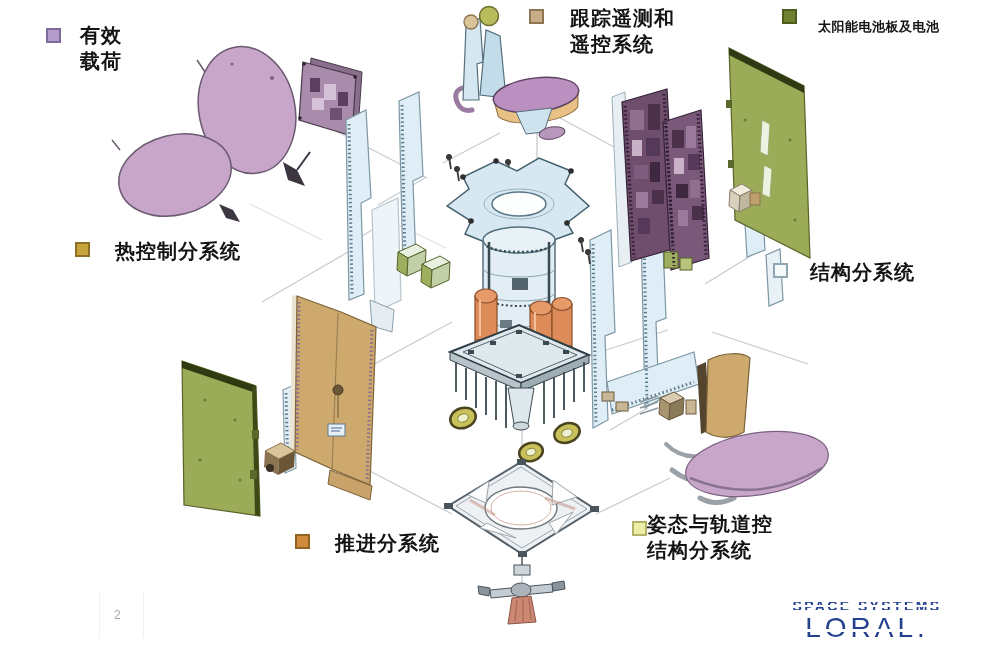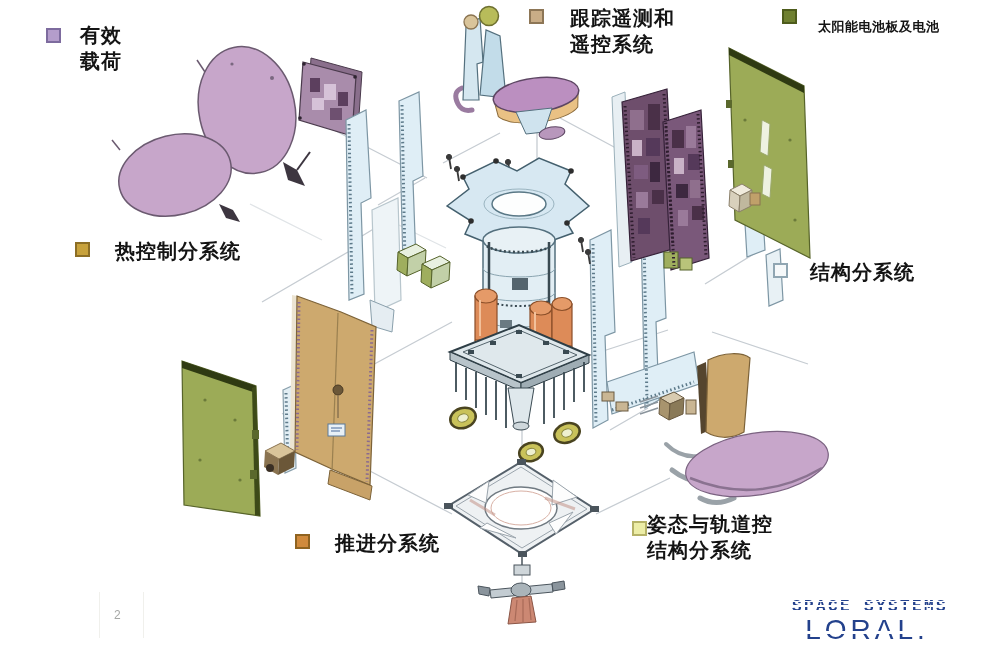--- a/index.html
+++ b/index.html
@@ -7,21 +7,21 @@
     position:relative;width:994px;height:654px;background:#ffffff;overflow:hidden;
     font-family:"Liberation Sans","DejaVu Sans",sans-serif;
   }
   #art{position:absolute;left:0;top:0;}
   .leg{position:absolute;display:flex;align-items:flex-start;}
   .sw{width:11px;height:11px;border:2px solid #888;flex:none;margin-top:4px;}
   .lt{font-size:20px;font-weight:700;line-height:26px;color:#141414;letter-spacing:1px;white-space:nowrap;}
   .lt .sub{font-size:13px;font-weight:700;line-height:18px;margin-top:13px;letter-spacing:0.5px;}
   .logo{position:absolute;left:792px;top:598px;width:150px;text-align:center;}
   .logo-rel{position:relative;display:inline-block;}
-  .logo-top{font-size:16px;font-weight:800;letter-spacing:2.4px;color:#23418c;transform:scaleY(1.05);white-space:nowrap;font-family:Liberation Mono, monospace;}
+  .logo-top{font-size:14px;font-weight:800;letter-spacing:2.4px;color:#23418c;transform:scaleY(1.05);white-space:nowrap;}
   .logo-top .logo-rel::after{content:"";position:absolute;left:0;right:0;top:0;bottom:0;
     background:repeating-linear-gradient(to bottom,transparent 0 3px,#ffffff 3px 4.5px);}
   .logo-main{font-size:28px;font-weight:400;letter-spacing:4px;color:#23418c;line-height:26px;margin-top:1px;white-space:nowrap;}
   .logo-main .logo-rel::after{content:"";position:absolute;left:0;right:0;top:54%;height:2.5px;background:#ffffff;}
   .pagenum{position:absolute;left:114px;top:608px;font-size:12px;color:#a6a8a6;}
   .footmark{position:absolute;width:1px;height:46px;background:#f0f0ec;top:592px;}
 </style>
 </head>
 <body>
 

